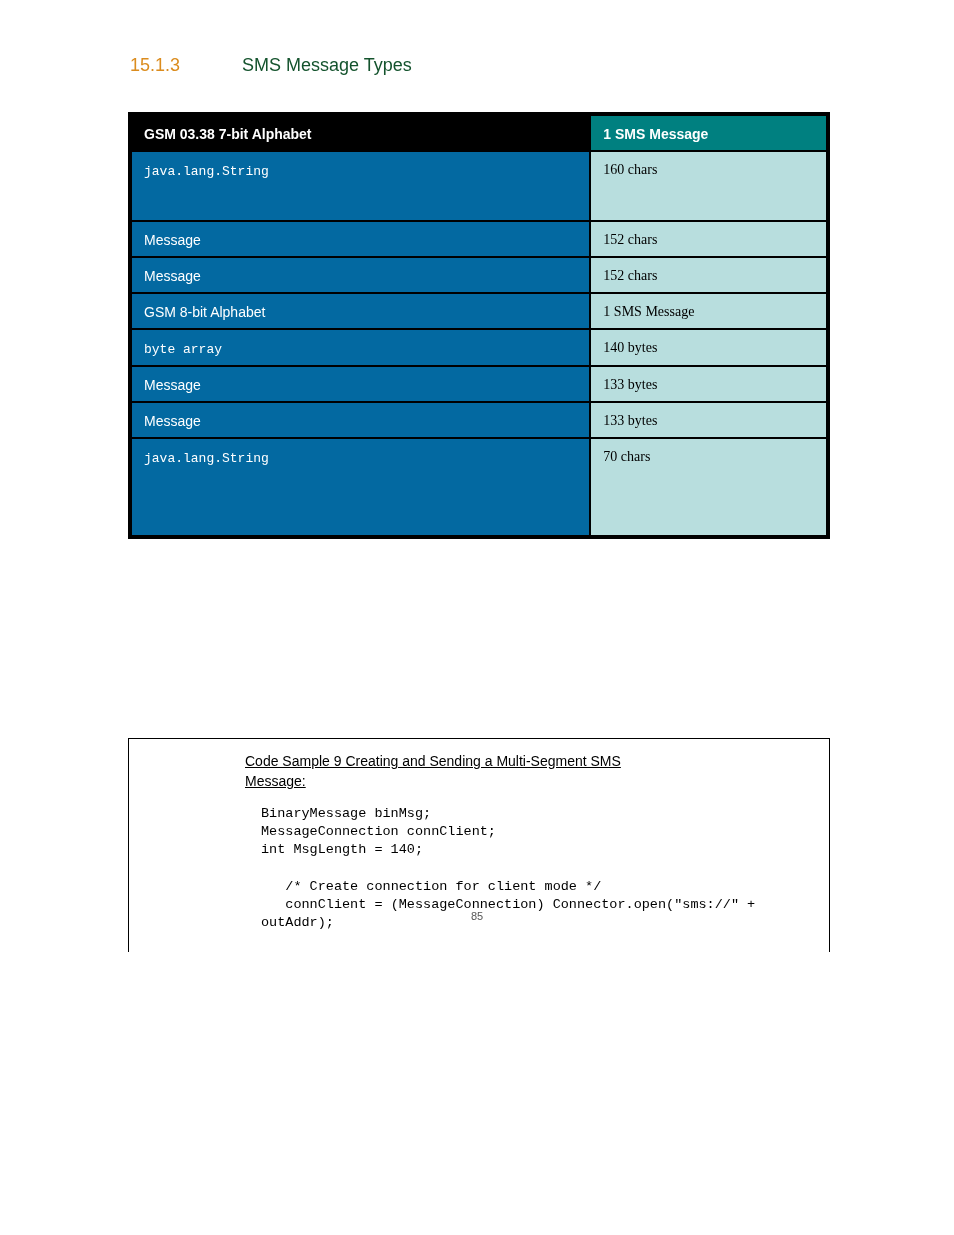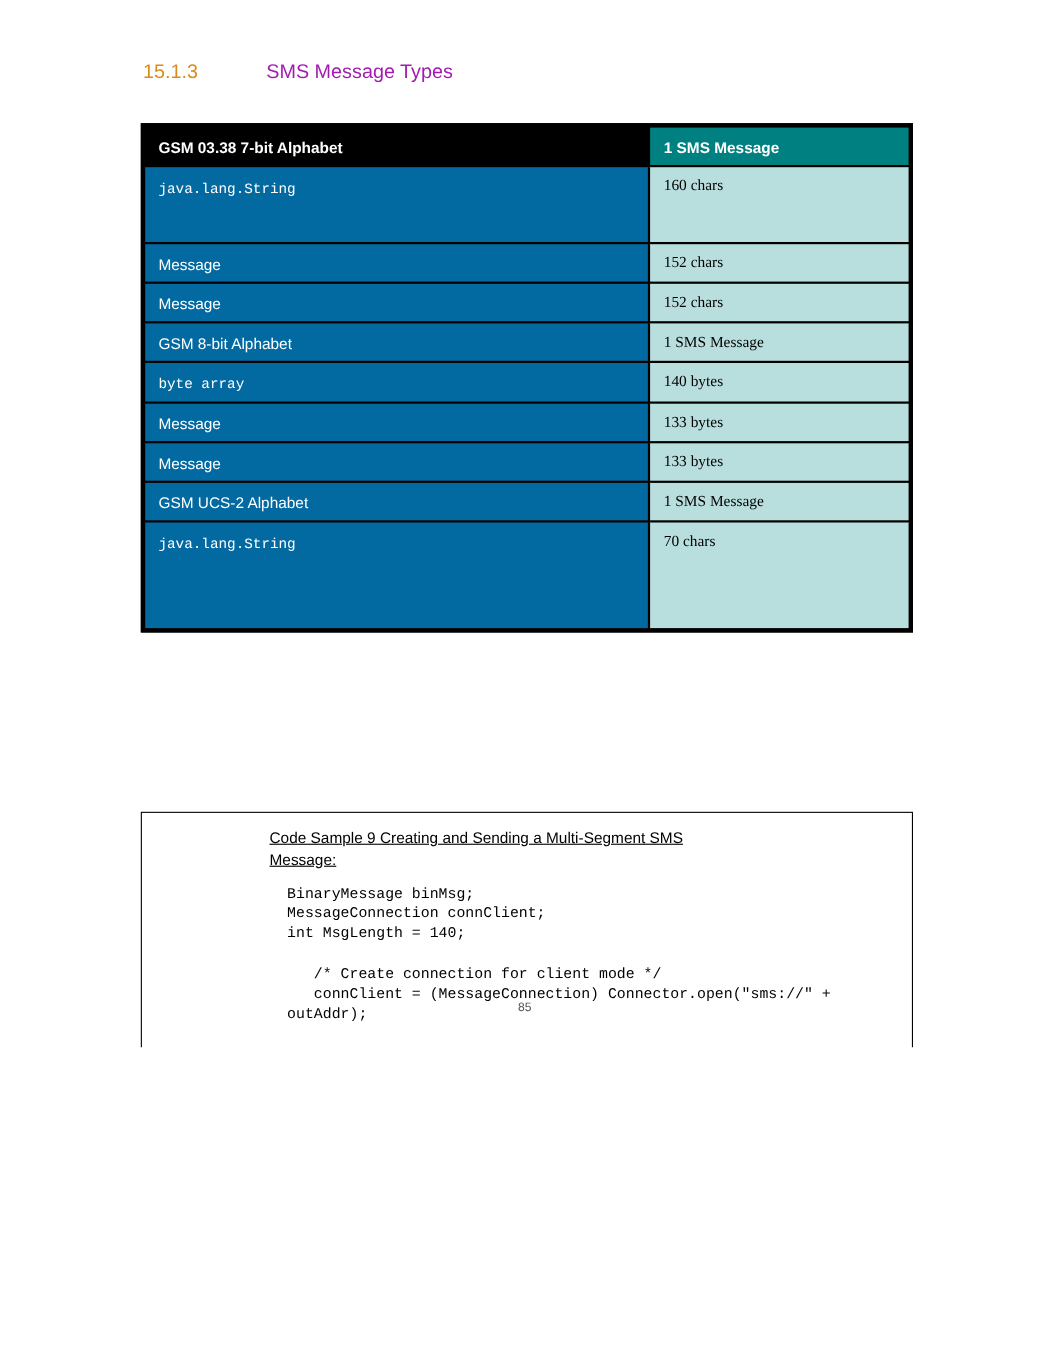--- a/index.html
+++ b/index.html
@@ -21,21 +21,21 @@
     left: 130px;
     top: 55px;
     font-size: 18px;
     color: #db8c1e;
   }
   .section-title {
     position: absolute;
     left: 242px;
     top: 55px;
     font-size: 18px;
-    color: #a21caf;
+    color: #14532d;
     font-weight: normal;
   }
 
   
   .table-wrap {
     position: absolute;
     left: 128px;
     top: 112px;
     width: 702px;
     background: #000;
@@ -149,24 +149,20 @@
         </tr>
         <tr>
           <td class="left"><span>Message</span></td>
           <td class="right">133 bytes</td>
         </tr>
         <tr>
           <td class="left"><span>Message</span></td>
           <td class="right">133 bytes</td>
         </tr>
         <tr>
-          <td class="left"><span>GSM UCS-2 Alphabet</span></td>
-          <td class="right">1 SMS Message</td>
-        </tr>
-        <tr>
           <td class="left" style="height:98px;"><span class="mono-small">java.lang.String</span></td>
           <td class="right">70 chars</td>
         </tr>
       </tbody>
     </table>
   </div>
 
   <div class="codewrap">
     <p class="codetitle">Code Sample 9 Creating and Sending a Multi-Segment SMS</p>
     <p class="codesub">Message:</p>

